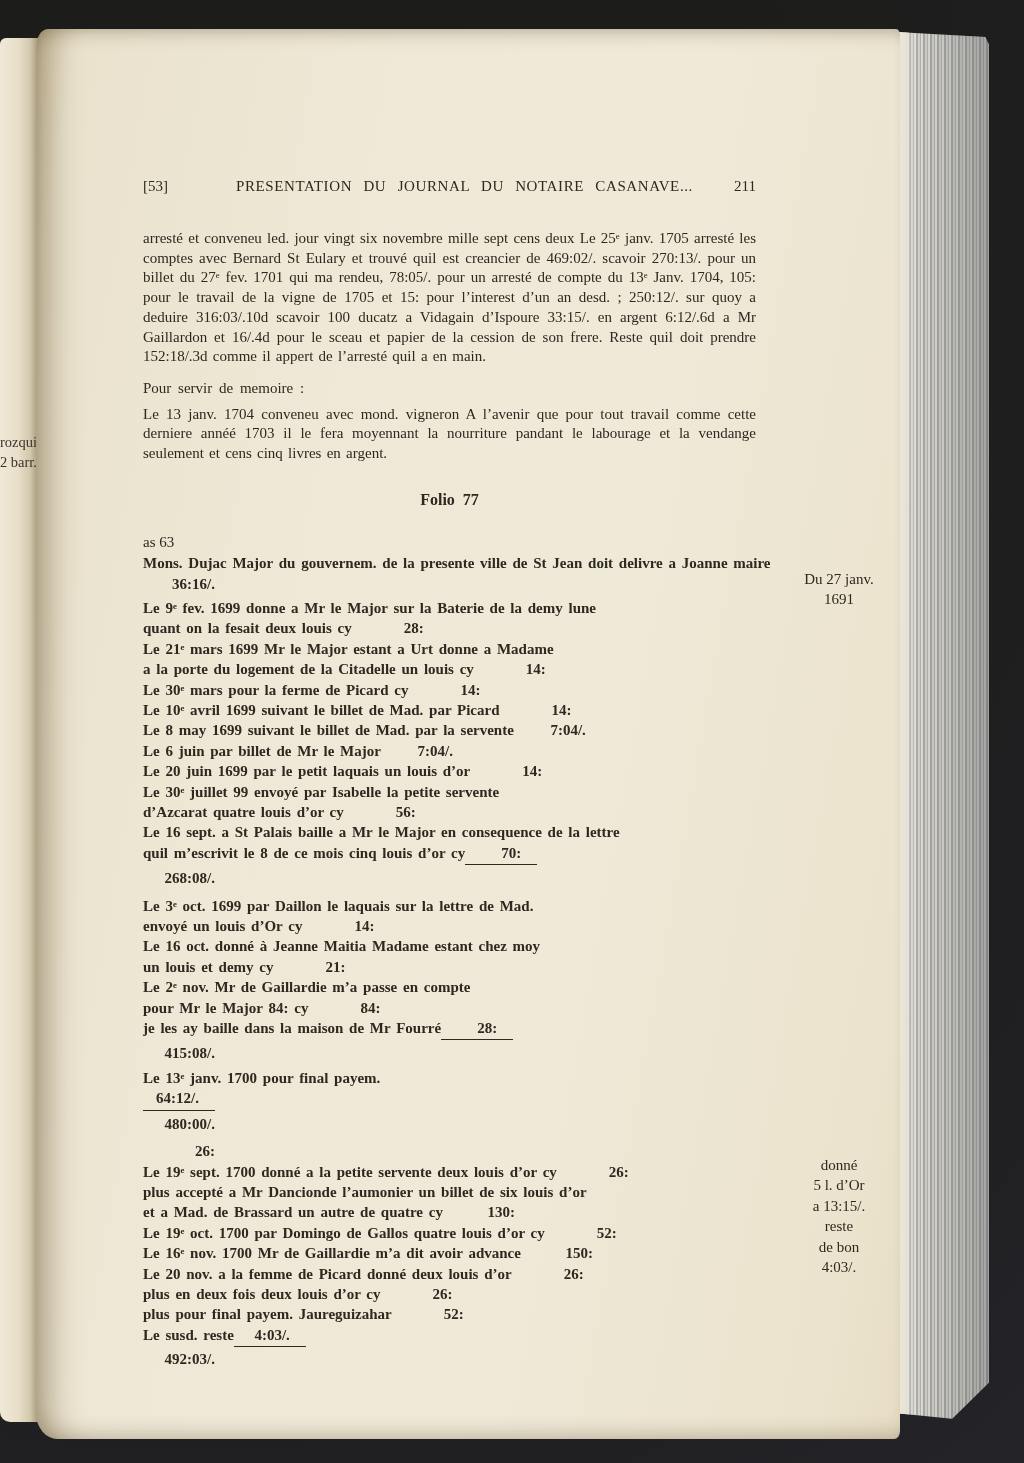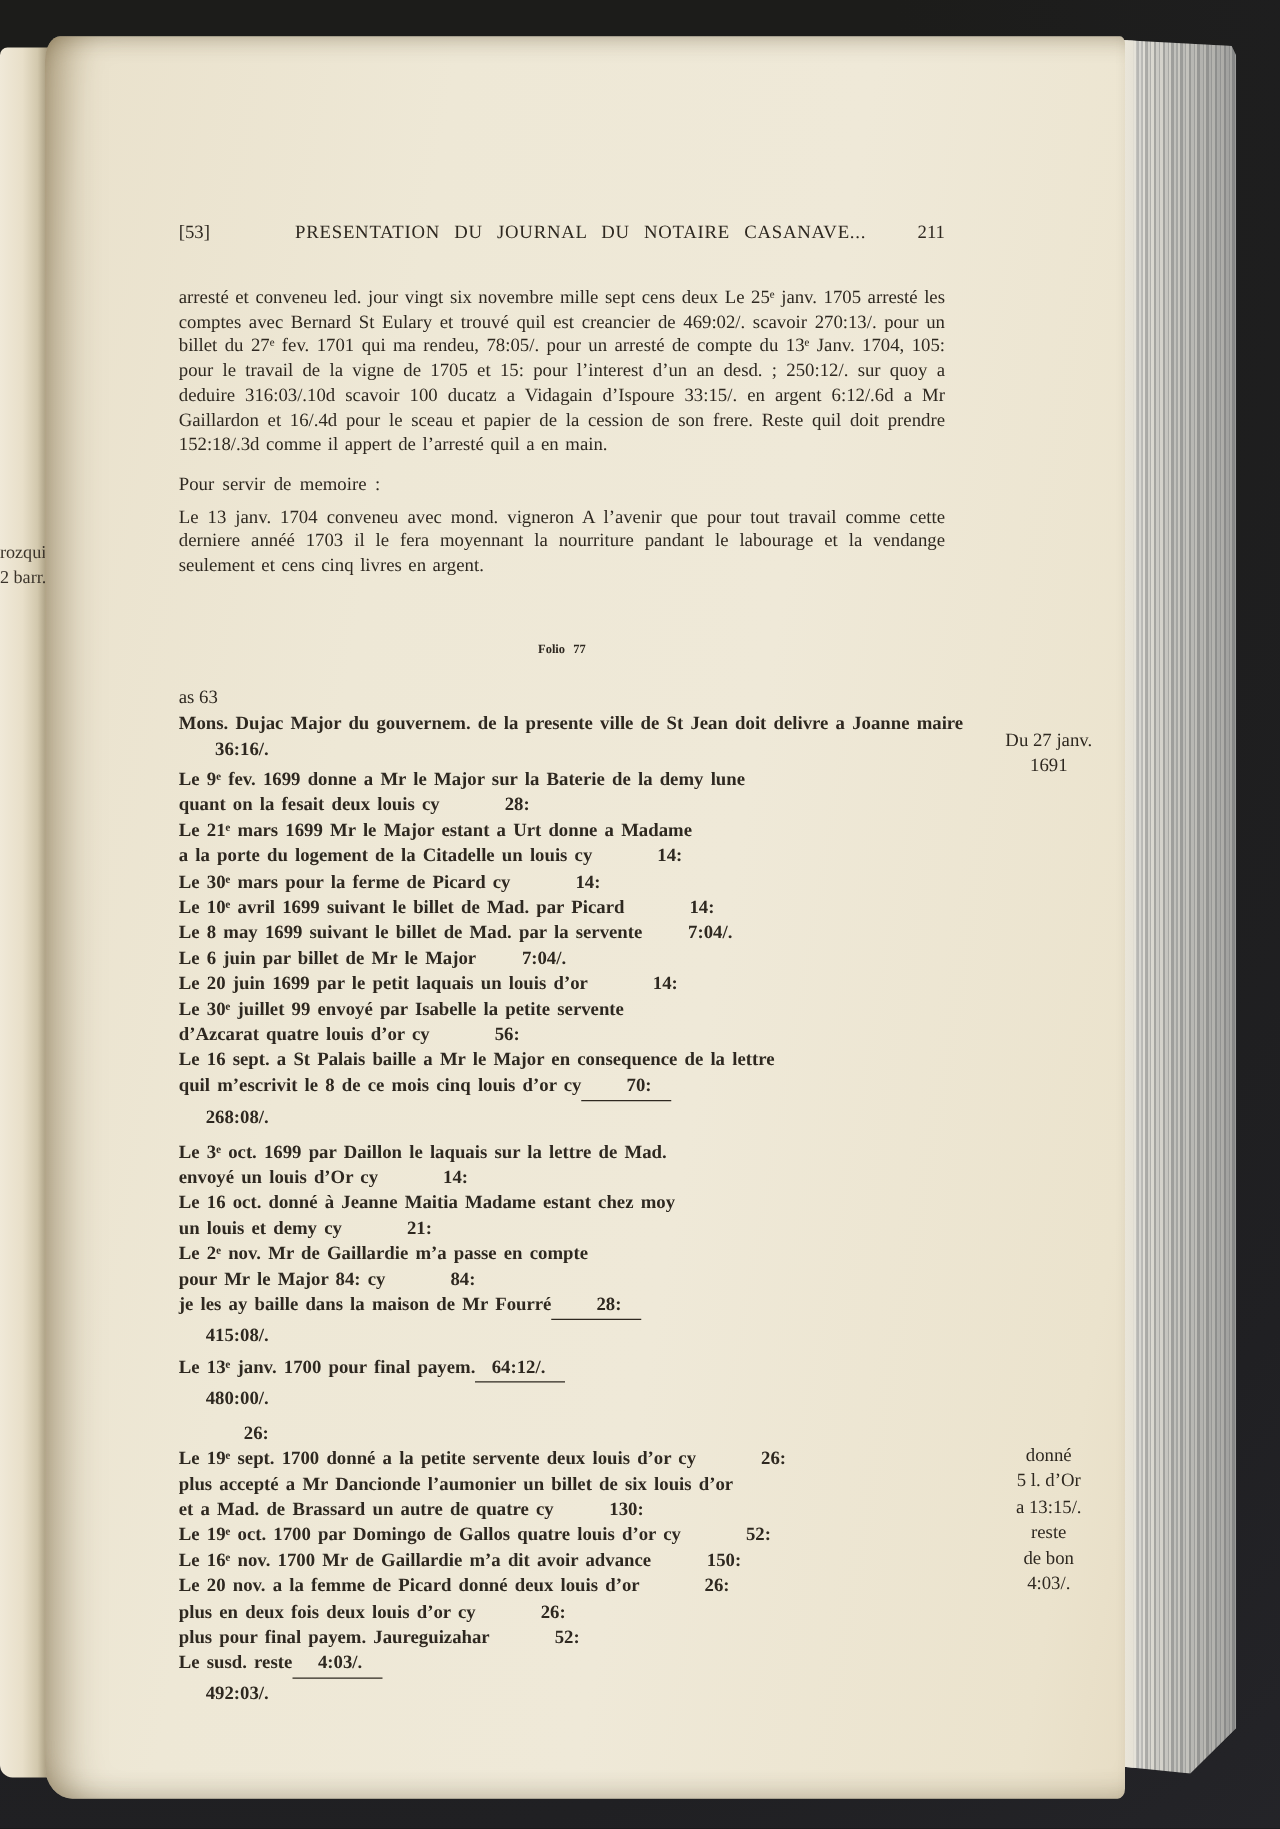--- a/index.html
+++ b/index.html
@@ -44,21 +44,21 @@
 
   .pg-header { display:flex; align-items:baseline; margin-top:147px; line-height:20px; }
   .pg-header .idx { min-width:70px; }
   .pg-header .ttl { flex:1; text-align:center; letter-spacing:.6px; word-spacing:7px; }
   .pg-header .pno { min-width:40px; text-align:right; }
 
   .para { text-align:justify; line-height:19.7px; word-spacing:1.5px; }
   .intro { margin-top:33px; }
   .memoire-head { margin-top:12px; line-height:19.7px; word-spacing:3px; }
   .memoire { margin-top:6px; }
-  .folio { margin-top:50px; text-align:center; font-size:10px; font-weight:bold; word-spacing:4px; }
+  .folio { margin-top:27px; text-align:center; font-size:16px; font-weight:bold; word-spacing:4px; }
   .as { margin-top:23px; line-height:20.4px; }
   .ledger { margin-top:1px; }
   .lrow { display:flex; justify-content:flex-start; align-items:baseline; line-height:20.4px; white-space:nowrap;font-weight:bold; }
   .ltext { word-spacing:2px; overflow:visible; }
   .lamt { min-width:72px; text-align:right; flex-shrink:0; }
   .lamt.u { border-bottom:1.6px solid #2e2820; padding:0 16px 1px 6px; margin-right:-16px; }
   .mnote { position:absolute; left:calc(100% + 30px); width:106px; text-align:center; line-height:20.4px; }
 </style>
 </head>
 <body>
@@ -182,21 +182,21 @@
             <span class="lamt">84:</span>
           </div>
           <div class="lrow">
             <span class="ltext">je les ay baille dans la maison de Mr Fourré</span>
             <span class="lamt u">28:</span>
           </div>
           <div class="lrow" style="margin-top: 3px;">
             <span class="ltext"></span>
             <span class="lamt">415:08/.</span>
           </div>
-          <div class="lrow" style="margin-top: 4px;">
+          <div class="lrow" style="margin-top: 4px; flex-direction: column;">
             <span class="ltext">Le 13ᵉ janv. 1700 pour final payem.</span>
             <span class="lamt u">64:12/.</span>
           </div>
           <div class="lrow" style="margin-top: 3px;">
             <span class="ltext"></span>
             <span class="lamt">480:00/.</span>
           </div>
           <div class="lrow" style="margin-top: 7px;">
             <span class="lamt">26:</span>
           </div>
@@ -235,21 +235,21 @@
           <div class="lrow">
             <span class="ltext">Le susd. reste</span>
             <span class="lamt u">4:03/.</span>
           </div>
           <div class="lrow" style="margin-top: 2px;">
             <span class="ltext"></span>
             <span class="lamt">492:03/.</span>
           </div>
         </div>
 
-    <div class="mnote" style="top: 554px;">
+    <div class="mnote" style="top: 540px;">
           <div>Du 27 janv.</div>
           <div>1691</div>
         </div>
         <div class="mnote" style="top: 1126px;">
           <div>donné</div>
           <div>5 l. d’Or</div>
           <div>a 13:15/.</div>
           <div>reste</div>
           <div>de bon</div>
           <div>4:03/.</div>

